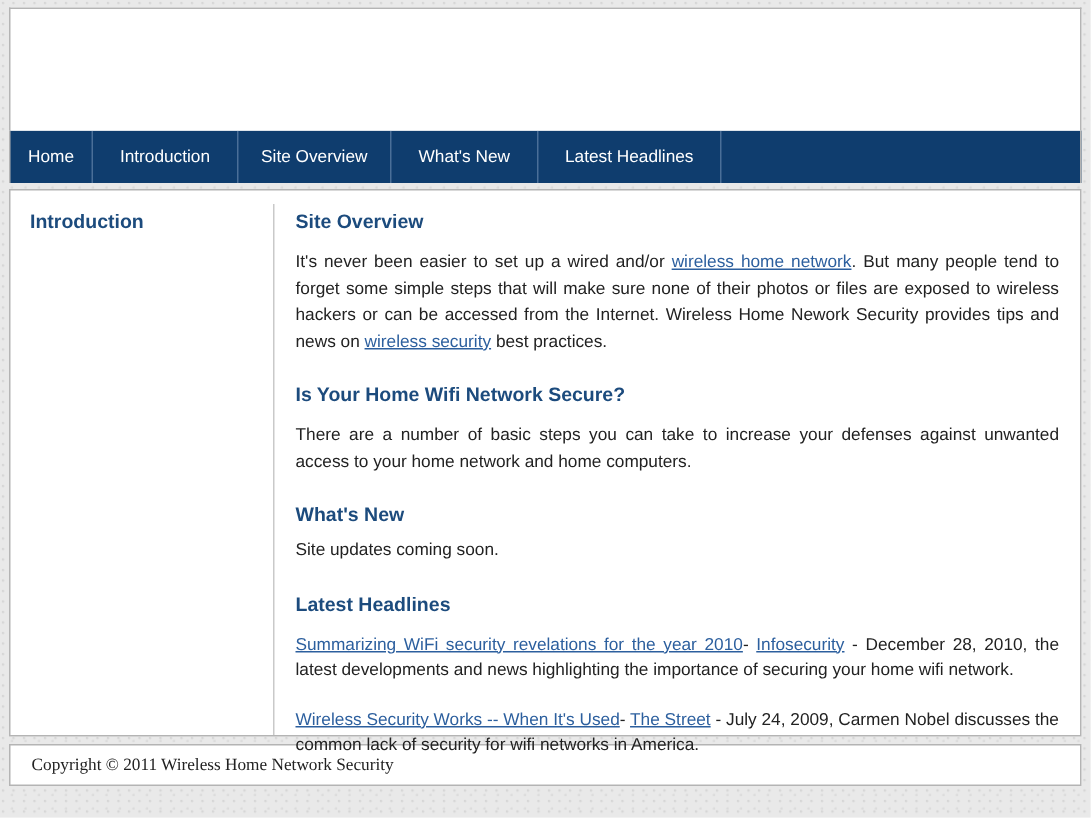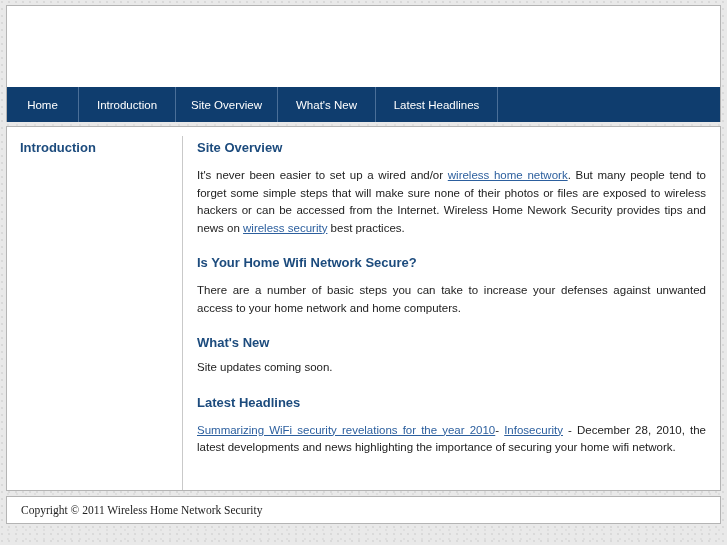--- a/index.html
+++ b/index.html
@@ -77,21 +77,21 @@
     color: #ffffff;
     font-size: 11.5px;
     text-decoration: none;
     border-right: 1px solid #4a6f98;
     box-sizing: border-box;
     height: 100%;
     white-space: nowrap;
     cursor: pointer;
   }
   .nav-item:last-child { border-right: none; }
-  .nav-item.w0 { width: 72px; }
+  .nav-item.w0 { width: 55px; }
   .nav-item.w1 { width: 97px; }
   .nav-item.w2 { width: 102px; }
   .nav-item.w3 { width: 98px; }
   .nav-item.w4 { width: 122px; }
   #nav-filler { flex: 1 1 auto; }
 
   
   #content-box {
     margin-top: 4px;
     height: 365px;
@@ -208,20 +208,21 @@
       <div class="section">
         <h3 class="tight">What's New</h3>
         <p>Site updates coming soon.</p>
       </div>
 
       <div class="section gap-before">
         <h3>Latest Headlines</h3>
 
         <p class="headline"><a class="inline-link" href="#">Summarizing WiFi security revelations for the year 2010</a><span>- </span><a class="inline-link" href="#">Infosecurity</a><span> - December 28, 2010, the latest developments and news highlighting the importance of securing your home wifi network.</span></p>
 
+        <p class="headline last"><a class="inline-link" href="#">Wireless Security Works -- When It's Used</a><span>- </span><a class="inline-link" href="#">The Street</a><span> - July 24, 2009, Carmen Nobel discusses the common lack of security for wifi networks in America.</span></p>
       </div>
 
     </div>
   </div>
 
   <div id="footer-box">
     <span id="footer-text">Copyright © 2011 Wireless Home Network Security</span>
   </div>
 
 </div>

